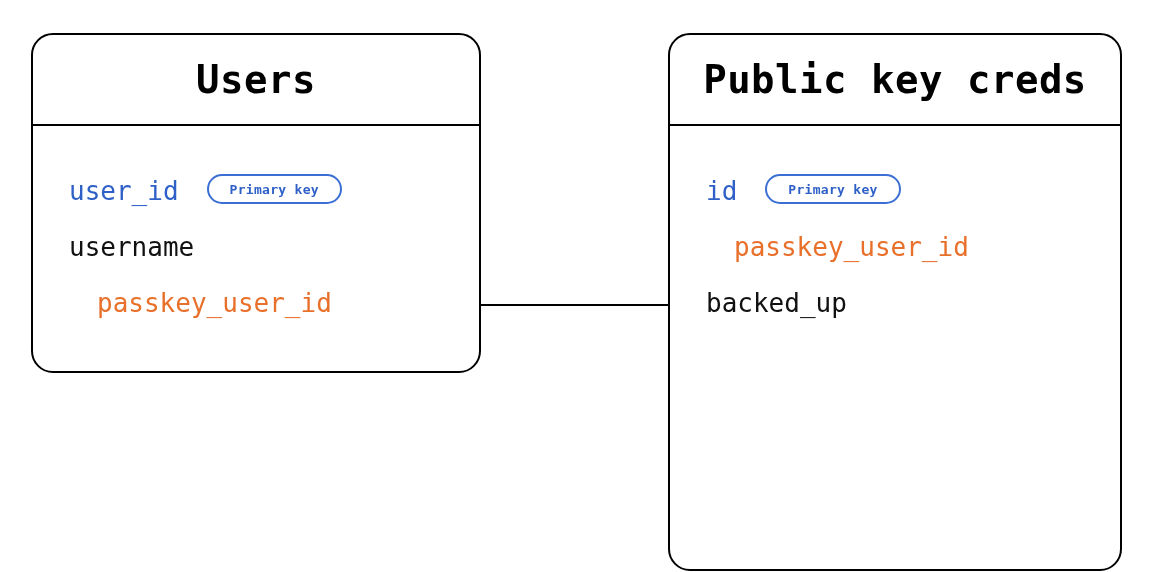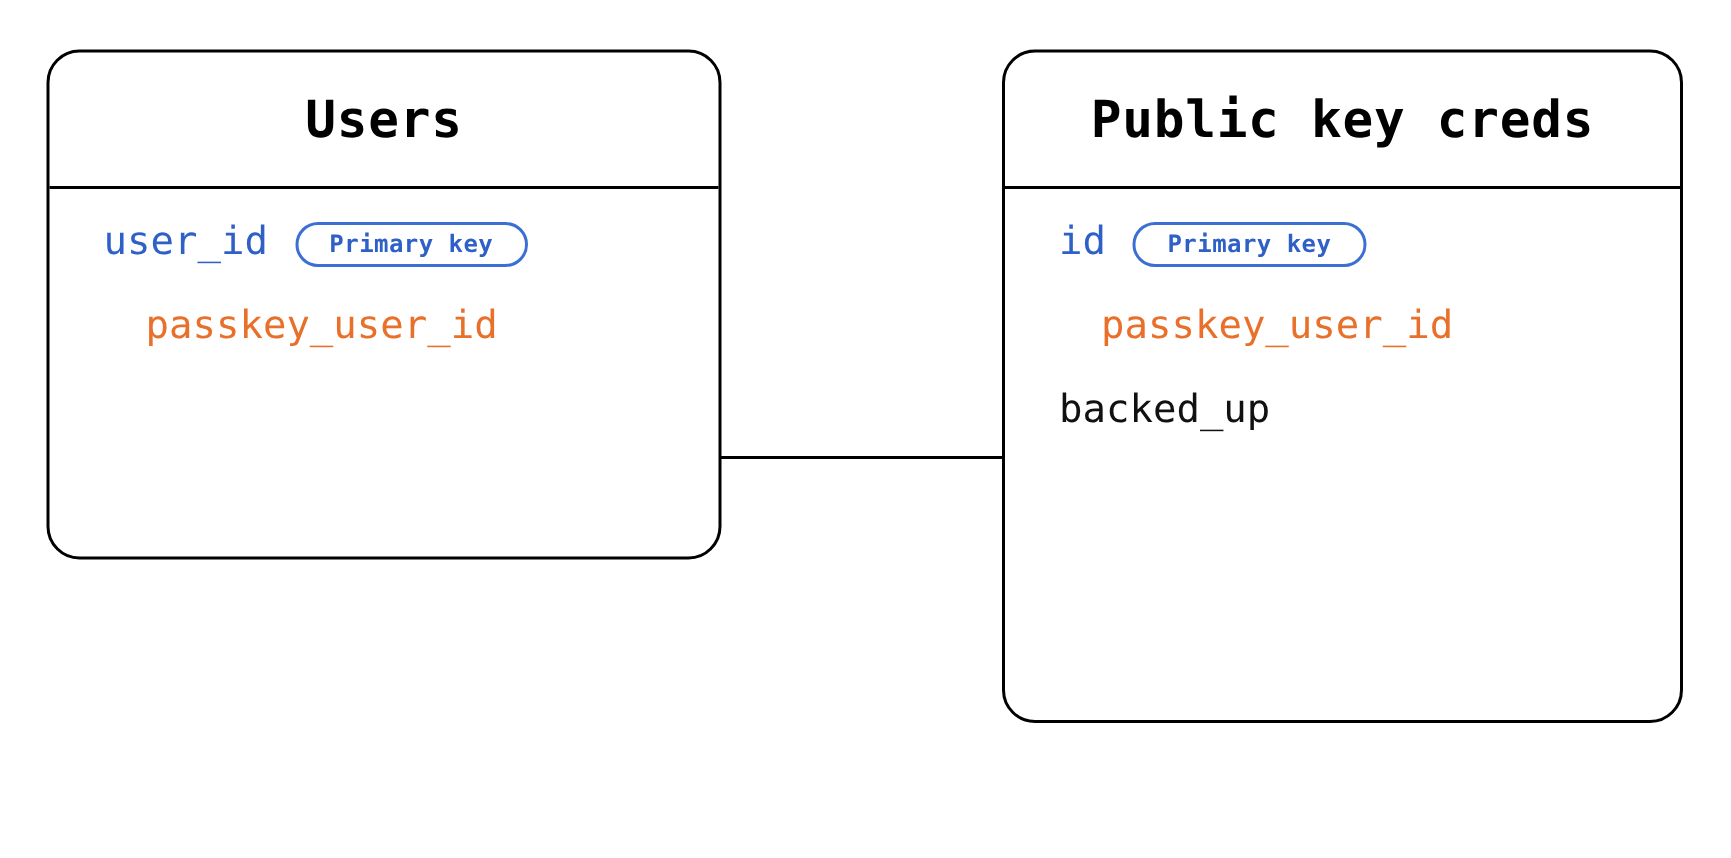--- a/index.html
+++ b/index.html
@@ -33,39 +33,39 @@
     height: 91px;
     box-sizing: border-box;
     display: flex;
     align-items: center;
     justify-content: center;
     border-bottom: 2px solid #000000;
   }
 
   .entity-title {
     font-family: "DejaVu Sans Mono", "Liberation Mono", monospace;
-    font-size: 34px;
+    font-size: 39px;
     font-weight: bold;
     color: #000000;
     letter-spacing: 0.5px;
     white-space: nowrap;
     line-height: 1;
   }
 
   .entity-fields {
     padding-top: 22px;
     padding-left: 36px;
     padding-right: 20px;
   }
 
   .field-row {
     height: 56px;
     display: flex;
-    align-items: flex-start;
-    gap: 18px;
+    align-items: flex-end;
+    gap: 28px;
   }
 
   .field-name {
     font-family: "DejaVu Sans Mono", "Liberation Mono", monospace;
     font-size: 26px;
     line-height: 1;
     color: #111111;
     white-space: nowrap;
   }
   .field-name.is-pk { color: #2f60c8; }
@@ -78,21 +78,21 @@
     padding: 0 21px;
     display: inline-flex;
     align-items: center;
     justify-content: center;
     border: 2px solid #3b6fd4;
     border-radius: 999px;
     background: #ffffff;
   }
   .pk-badge-label {
     font-family: "DejaVu Sans Mono", "Liberation Mono", monospace;
-    font-size: 16px;
+    font-size: 13px;
     font-weight: bold;
     color: #2f60c8;
     letter-spacing: 0.3px;
     white-space: nowrap;
     line-height: 1;
   }
 
   
   .connector {
     position: absolute;
@@ -104,21 +104,21 @@
   #entity-users {
     left: 31px;
     top: 33px;
     width: 450px;
     height: 340px;
   }
   #entity-public-key-creds {
     left: 668px;
     top: 33px;
     width: 454px;
-    height: 449px;
+    height: 538px;
   }
   #relationship-line {
     left: 480px;
     top: 304px;
     width: 190px;
   }
 </style>
 </head>
 <body>
 
@@ -130,20 +130,23 @@
     </div>
     <div class="entity-fields">
 
       <div class="field-row">
         <span class="field-name is-pk">user_id</span>
         <span class="pk-badge">
           <span class="pk-badge-label">Primary key</span>
         </span>
       </div>
 
+      <div class="field-row">
+        <span class="field-name">username</span>
+      </div>
 
       <div class="field-row">
         <span class="field-name is-fk">passkey_user_id</span>
       </div>
 
     </div>
   </div>
 
   <div class="connector" id="relationship-line"></div>
 

